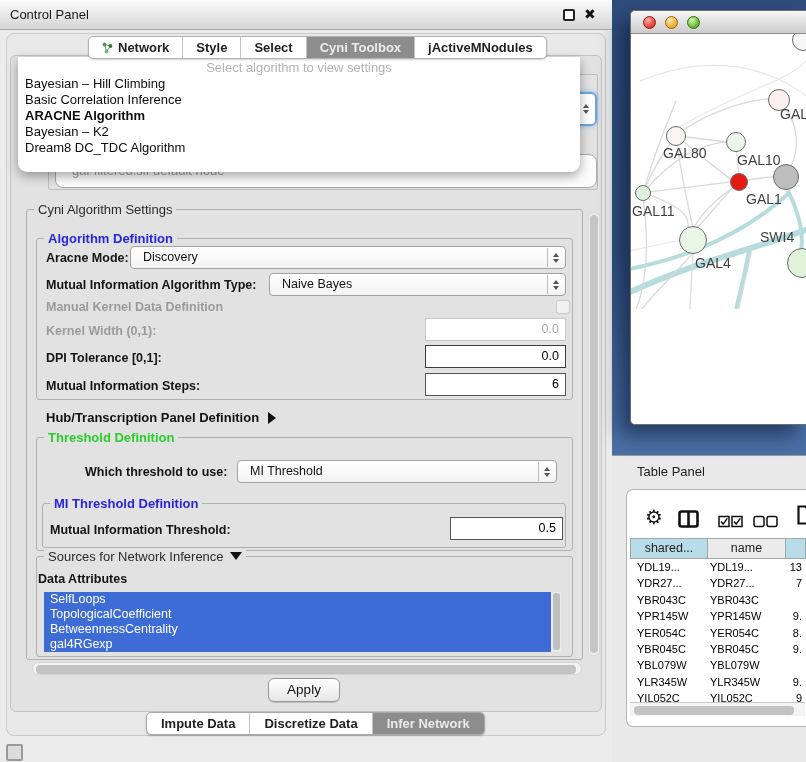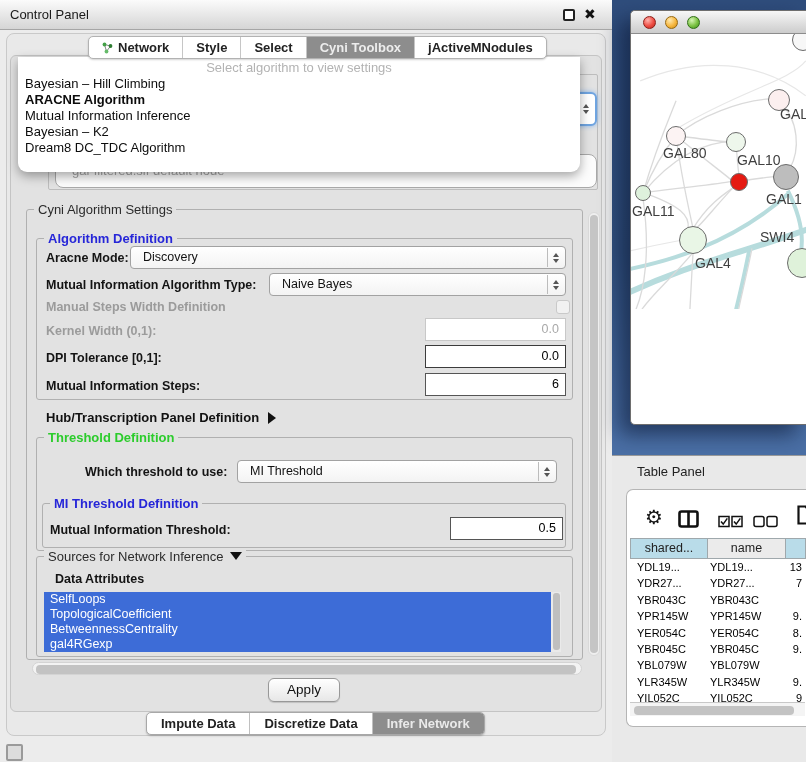--- a/index.html
+++ b/index.html
@@ -195,21 +195,21 @@
       <path class="e-gray" d="M 693 228 C 710 200 730 190 739 183"></path>
     </svg>
   <div class="net-node" style="left: 161px; top: -5px; height: 22px; width: 22px; background: rgb(247, 247, 247);"></div>
       <div class="net-node" style="left: 137px; top: 55px; height: 22px; width: 22px; background: rgb(252, 239, 239);"></div>
       <div class="net-label" style="left: 149px; top: 72px;">GAL</div>
       <div class="net-node" style="left: 35px; top: 92px; height: 20px; width: 20px; background: rgb(252, 243, 243);"></div>
       <div class="net-label" style="left: 32px; top: 111px;">GAL80</div>
       <div class="net-node" style="left: 95px; top: 98px; height: 20px; width: 20px; background: rgb(238, 247, 236);"></div>
       <div class="net-label" style="left: 106px; top: 118px;">GAL10</div>
       <div class="net-node" style="left: 99px; top: 139px; height: 18px; width: 18px; background: rgb(229, 26, 18);"></div>
-      <div class="net-label" style="left: 115px; top: 157px; margin-left: 20px;">GAL1</div>
+      <div class="net-label" style="left: 115px; top: 157px;">GAL1</div>
       <div class="net-node" style="left: 142px; top: 130px; height: 26px; width: 26px; background: rgb(189, 189, 189);"></div>
       <div class="net-node" style="left: 4px; top: 151px; height: 16px; width: 16px; background: rgb(222, 241, 220);"></div>
       <div class="net-label" style="left: 1px; top: 169px;">GAL11</div>
       <div class="net-node" style="left: 48px; top: 192px; height: 28px; width: 28px; background: rgb(233, 246, 230);"></div>
       <div class="net-label" style="left: 64px; top: 221px;">GAL4</div>
       <div class="net-node" style="left: 156px; top: 214px; height: 30px; width: 30px; background: rgb(223, 242, 218);"></div>
       <div class="net-label" style="left: 129px; top: 195px;">SWI4</div>
       <div class="net-node" style="left: -11px; top: 279px; height: 20px; width: 20px; background: rgb(233, 246, 230);"></div>
       <div class="net-label" style="left: -5px; top: 301px;">GCY1</div>
       <div class="net-node" style="left: 93px; top: 277px; height: 24px; width: 24px; background: rgb(234, 247, 231);"></div>
@@ -349,22 +349,22 @@
       <span class="arr-up"></span>
       <span class="arr-dn"></span>
     </span>
 </div>
 <div class="bg-combo">gal-filtered.sif default node</div>
 
 <div class="dropdown">
   <div class="dd-placeholder">Select algorithm to view settings</div>
   <div id="dd-items">
       <div class="dd-item">Bayesian – Hill Climbing</div>
+      <div class="dd-item">Basic Correlation Inference</div>
       <div class="dd-item selected">ARACNE Algorithm</div>
-      <div class="dd-item">Mutual Information Inference</div>
       <div class="dd-item">Bayesian – K2</div>
       <div class="dd-item">Dream8 DC_TDC Algorithm</div>
     </div>
 </div>
 
 <div class="grp" style="left:26px;top:209px;width:557px;height:451px;"></div>
 <span class="grp-title t-black" style="left:34px;top:202px;">Cyni Algorithm Settings</span>
 
 <div class="grp" style="left:36px;top:238px;width:537px;height:162px;"></div>
 <span class="grp-title t-blue" style="left:44px;top:231px;">Algorithm Definition</span>
@@ -380,21 +380,21 @@
 
 <span class="lbl" style="left:46px;top:278px;">Mutual Information Algorithm Type:</span>
 <div class="combo" style="left:269px;top:273px;width:297px;">
   <span>Naive Bayes</span>
   <span class="stepper">
       <span class="arr-up"></span>
       <span class="arr-dn"></span>
     </span>
 </div>
 
-<span class="lbl dis" style="left:46px;top:300px;">Manual Steps Width Definition</span>
+<span class="lbl dis" style="left:46px;top:300px;">Manual Kernel Data Definition</span>
 <div class="checkbox"></div>
 
 <span class="lbl dis" style="left:46px;top:324px;">Kernel Width (0,1):</span>
 <div class="field disabled" style="left:425px;top:318px;width:141px;">0.0</div>
 
 <span class="lbl" style="left:46px;top:351px;">DPI Tolerance [0,1]:</span>
 <div class="field strong" style="left:425px;top:345px;width:141px;">0.0</div>
 
 <span class="lbl" style="left:46px;top:379px;">Mutual Information Steps:</span>
 <div class="field" style="left:425px;top:373px;width:141px;border-color:#555;">6</div>
@@ -417,21 +417,21 @@
 
 <div class="grp" style="left:42px;top:503px;width:524px;height:45px;"></div>
 <span class="grp-title t-blue" style="left:50px;top:496px;">MI Threshold Definition</span>
 
 <span class="lbl" style="left:50px;top:523px;">Mutual Information Threshold:</span>
 <div class="field" style="left:450px;top:517px;width:113px;border-color:#555;">0.5</div>
 
 <div class="grp" style="left:36px;top:556px;width:537px;height:101px;"></div>
 <span class="grp-title t-black" style="left:44px;top:549px;"><span>Sources for Network Inference</span><span class="tri-down"></span></span>
 
-<span class="lbl" style="left:38px;top:572px;padding-left:17px;">Data Attributes</span>
+<span class="lbl" style="left:38px;top:572px;">Data Attributes</span>
 <div class="attr-list" id="attr-list">
     <div class="attr-item">SelfLoops</div>
     <div class="attr-item">TopologicalCoefficient</div>
     <div class="attr-item">BetweennessCentrality</div>
     <div class="attr-item">gal4RGexp</div>
   </div>
 <div class="list-sb">
     <div class="thumb"></div>
   </div>
 

